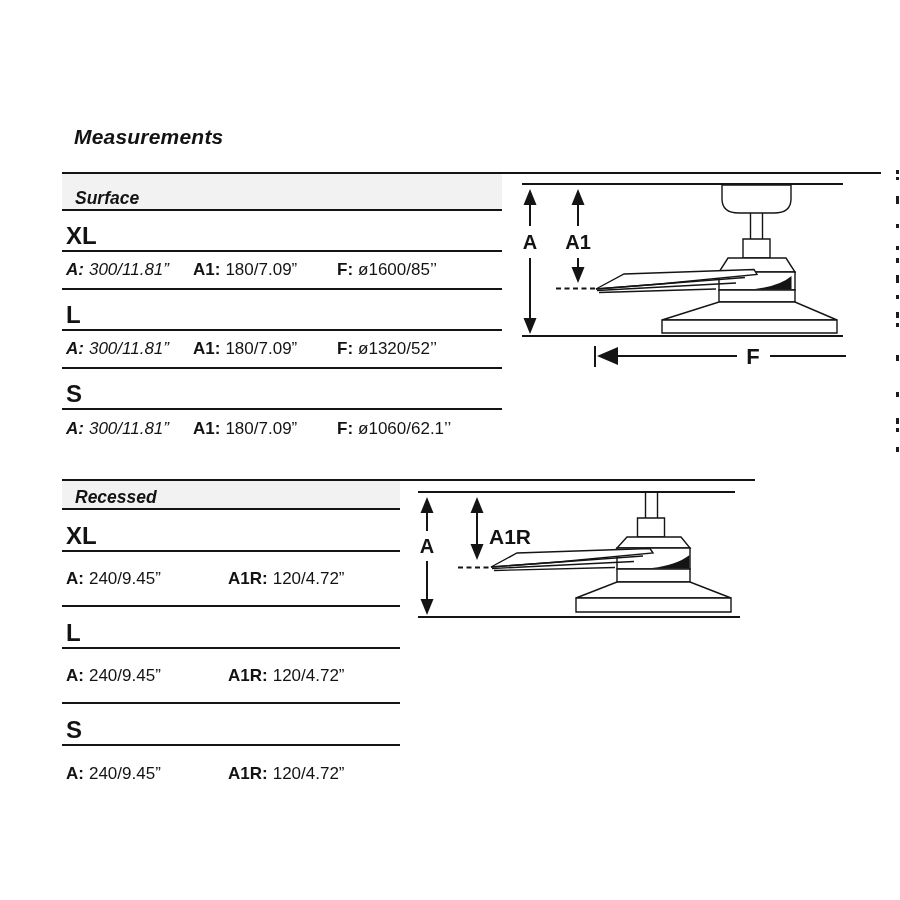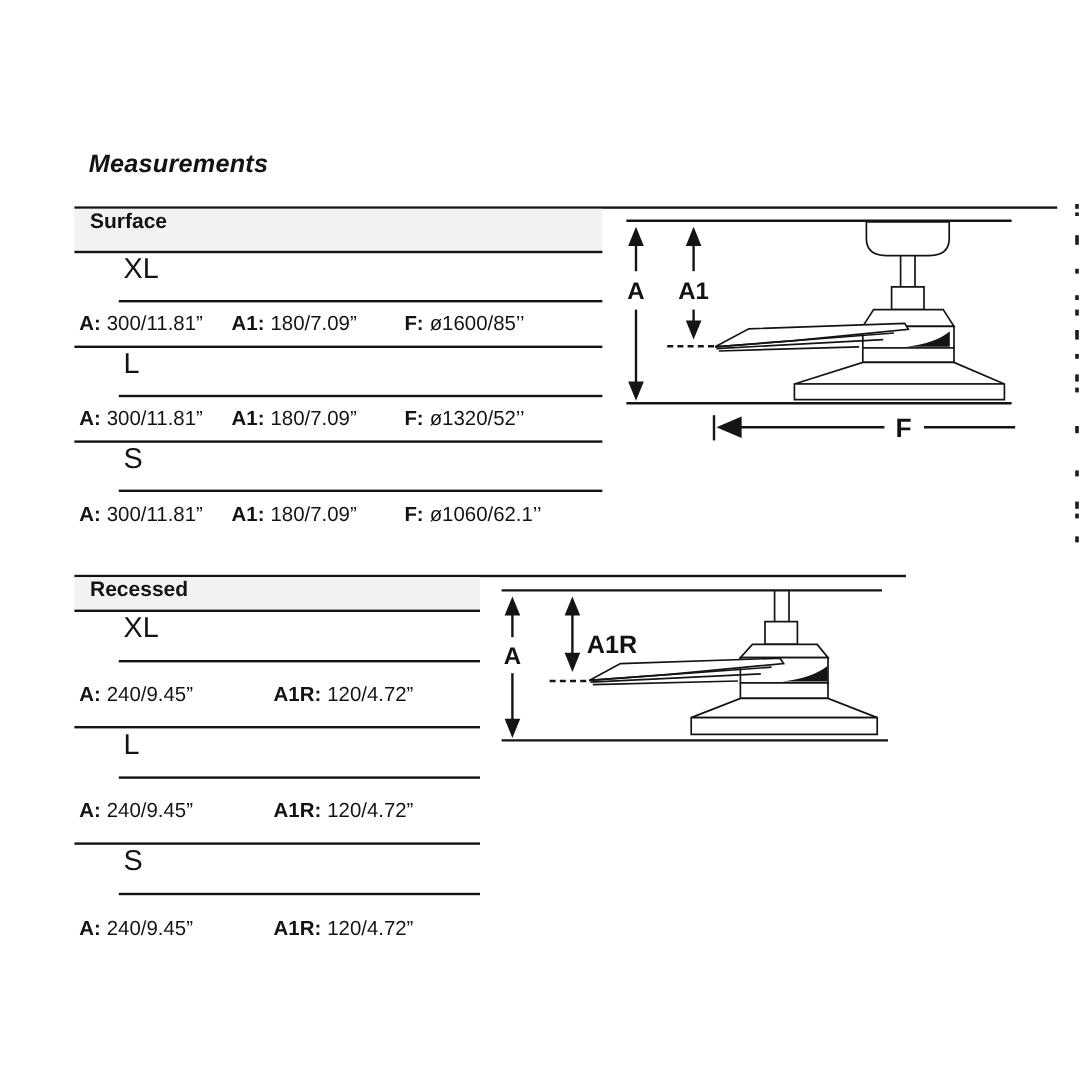--- a/index.html
+++ b/index.html
@@ -11,40 +11,40 @@
   .abs{position:absolute;}
   #page-title{
     left:74px;top:125px;font-size:21px;font-weight:bold;font-style:italic;
     letter-spacing:.2px;margin:0;
   }
   .rule{background:#141414;height:2px;}
   
   .spec-table{left:62px;}
   .t-header{
     background:#f2f2f2;border-bottom:2px solid #141414;
-    font-weight:bold;font-size:17.5px;
-    display:flex;align-items:flex-start;padding-left:13px;box-sizing:border-box;
+    font-style:italic;font-weight:bold;font-size:17.5px;
+    display:flex;align-items:flex-end;padding-left:13px;box-sizing:border-box;
   }
   .t-size{
-    border-bottom:2px solid #141414;font-weight:normal;font-size:24px;
-    display:flex;align-items:flex-start;padding-left:4px;box-sizing:border-box;margin-left:37px;
+    border-bottom:2px solid #141414;font-weight:bold;font-size:24px;
+    display:flex;align-items:flex-end;padding-left:4px;box-sizing:border-box;
   }
   .t-vals{
     border-bottom:2px solid #141414;font-size:17px;
     display:flex;align-items:center;padding-left:4px;box-sizing:border-box;
     white-space:nowrap;
   }
   .t-vals.last{border-bottom:none;}
   .dim-cell{display:inline-block;}
   .dim-cell b{margin-right:5px;}
   #surface-table{width:440px;top:174px;}
   #surface-table .t-header{height:37px;}
   #surface-table .t-size{height:41px;}
   #surface-table .t-vals{height:38px;}
-  #surface-table .c1{width:127px;}
+  #surface-table .c1{width:127px;font-style:italic;}
   #surface-table .c2{width:144px;}
   #recessed-table{width:338px;top:481px;}
   #recessed-table .t-header{height:29px;}
   #recessed-table .t-size{height:42px;}
   #recessed-table .t-vals{height:55px;}
   #recessed-table .c1{width:162px;}
   
   svg{position:absolute;overflow:visible;}
   svg *{vector-effect:non-scaling-stroke;}
   .ln{stroke:#141414;stroke-width:1.4;fill:none;}

